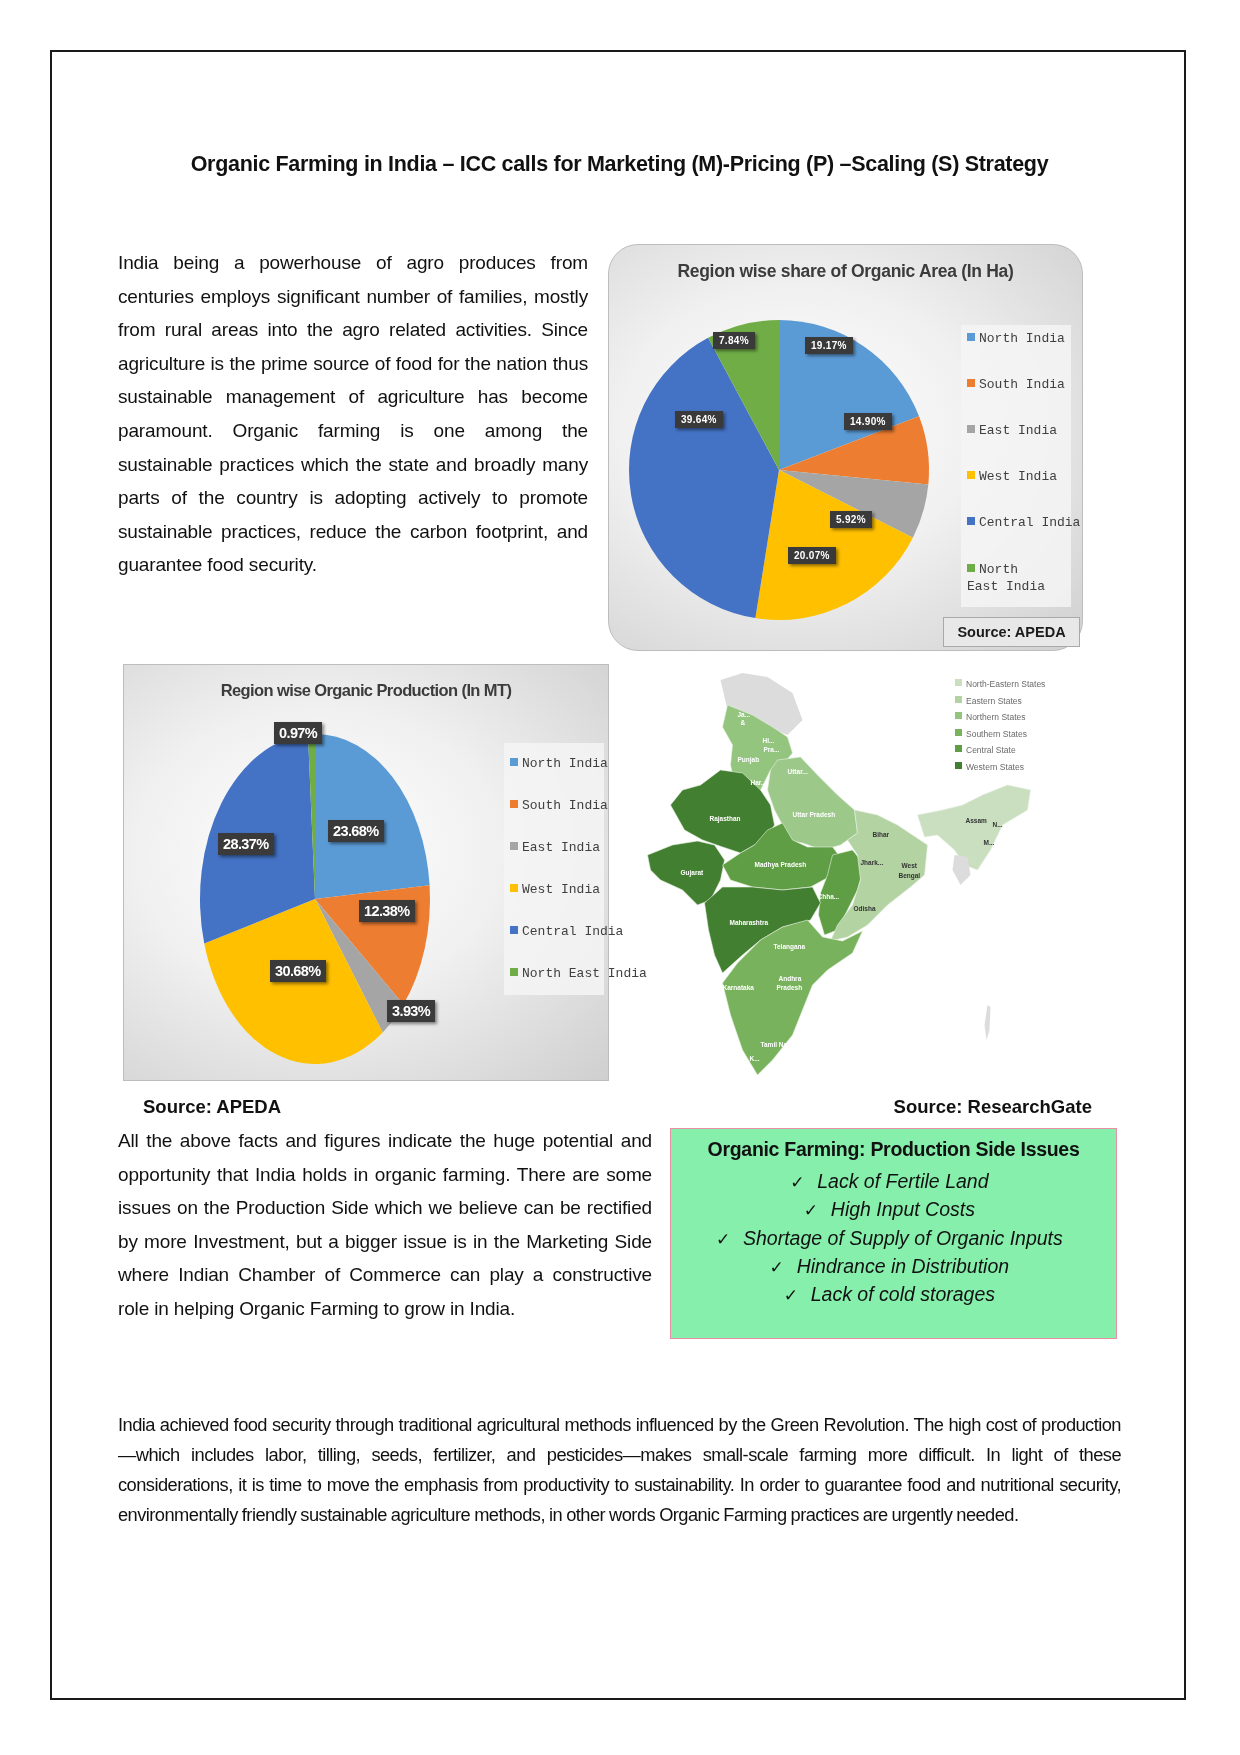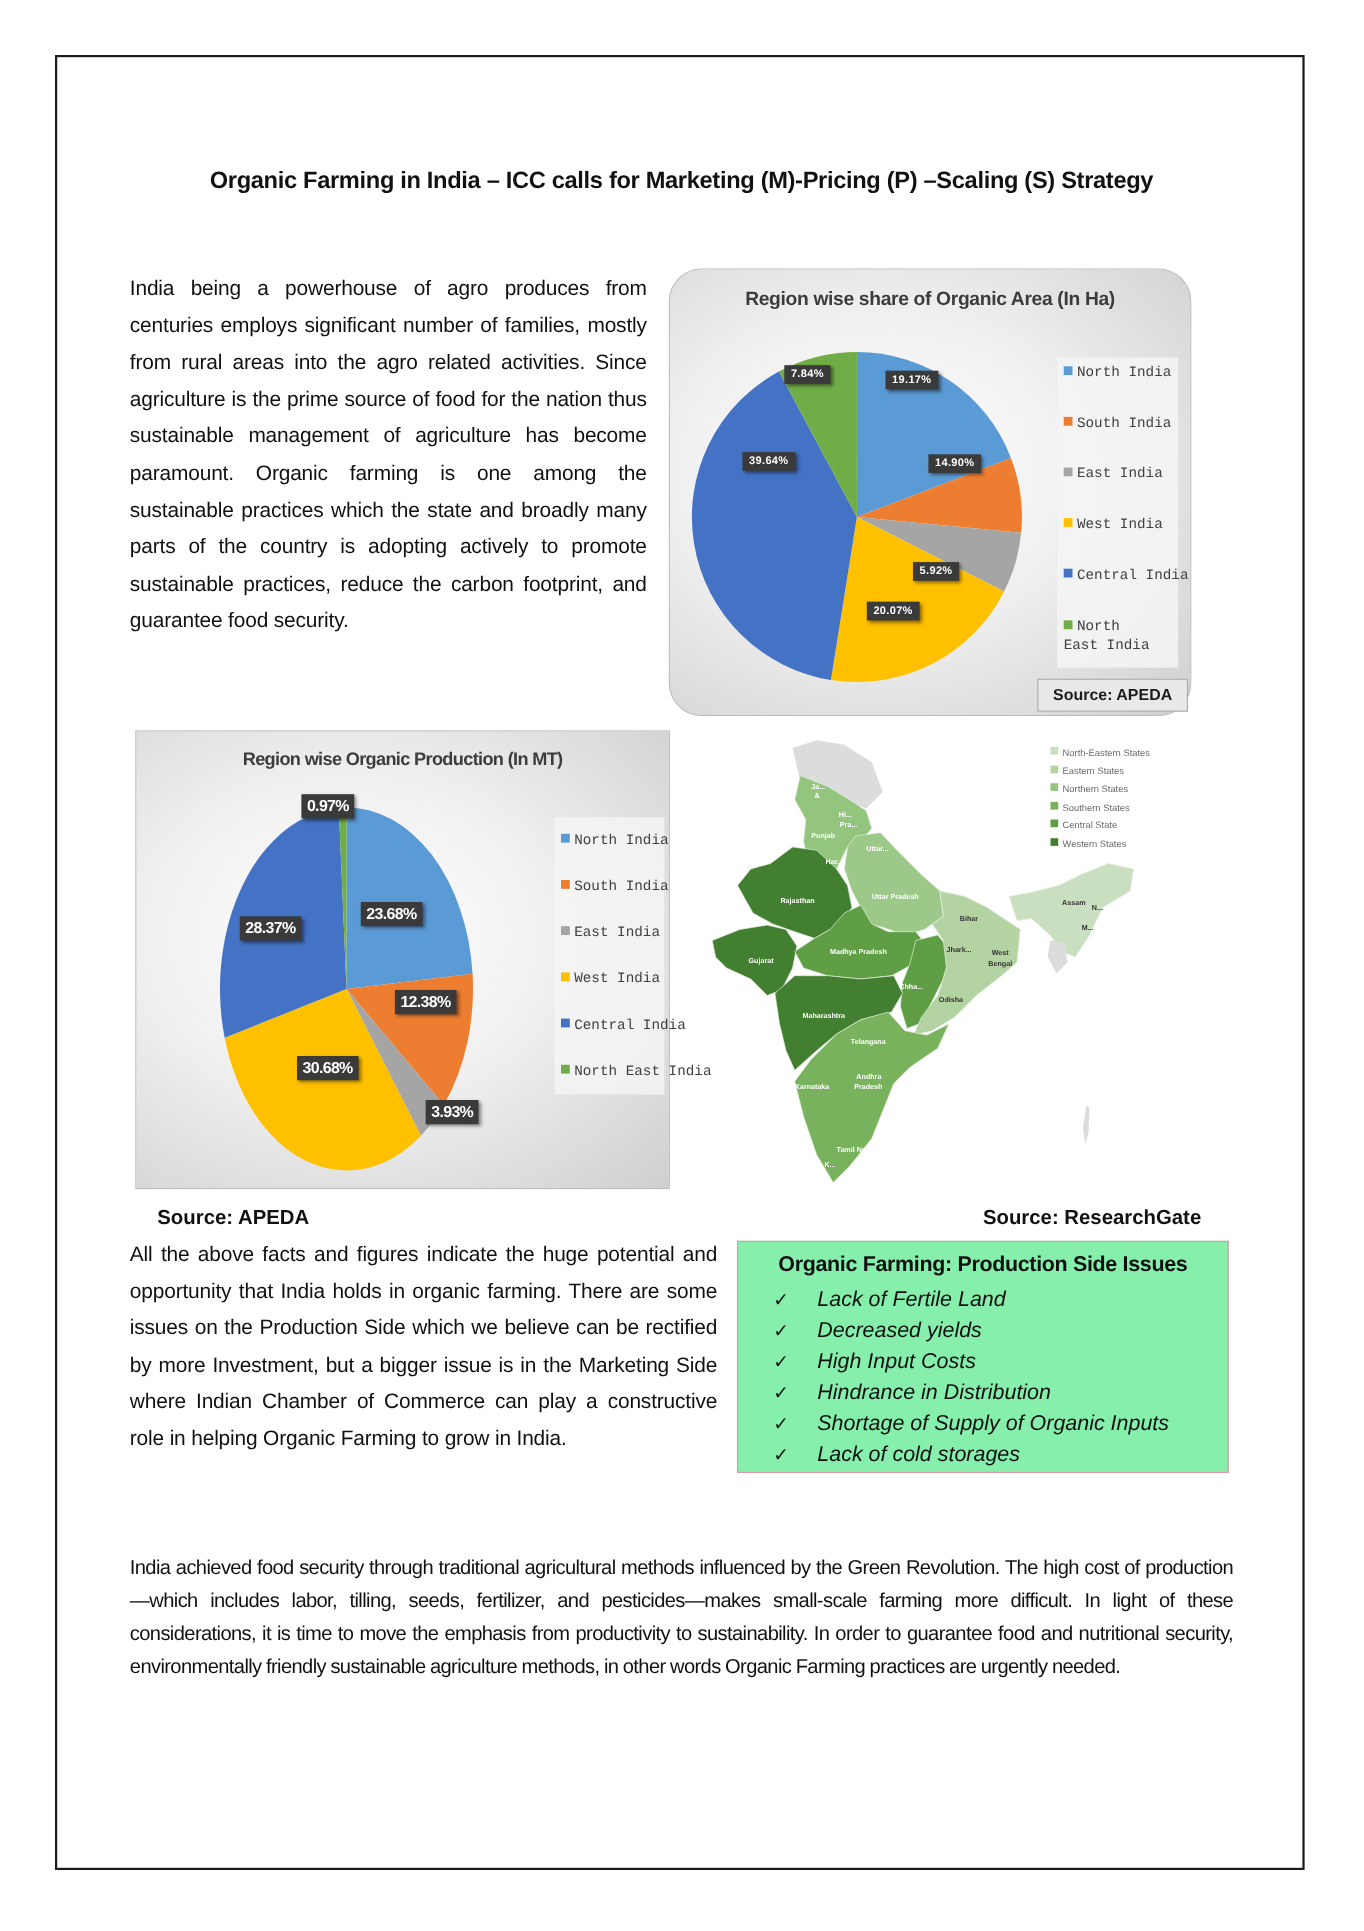--- a/index.html
+++ b/index.html
@@ -43,21 +43,21 @@
   .map { position:absolute; left:640px; top:665px; width:425px; height:430px; }
   .map-legend { position:absolute; left:955px; top:676px; }
   .map-legend-item { font-size:8.5px; color:#6a6a6a; height:16.5px; line-height:16.5px; white-space:nowrap; }
   .map-legend-item .legend-swatch { width:7px; height:7px; }
   
   .issues-box { position:absolute; left:670px; top:1128px; width:447px; height:211px;
                 background:#86efac; border:1px solid #e98fa3; box-sizing:border-box; }
   .issues-title { position:absolute; top:9px; left:0; width:100%; text-align:center;
                   font-weight:bold; font-size:19.5px; letter-spacing:-0.3px; }
   .issues-list { position:absolute; left:32px; top:38px; margin:0; padding:0; list-style:none; }
-  .issues-list li { height:28.3px; line-height:28.3px; font-size:19.5px; font-style:italic; white-space:nowrap; }
+  .issues-list li { height:28.3px; line-height:28.3px; font-size:19.5px; font-style:italic; white-space:nowrap;text-align:center; }
   .check { display:inline-block; width:40px; font-style:normal; font-size:17px; }
 </style>
 </head>
 <body>
 
 <div class="page-border"></div>
 
 <div class="title">Organic Farming in India – ICC calls for Marketing (M)-Pricing (P) –Scaling (S) Strategy</div>
 
 <p class="para p1">India being a powerhouse of agro produces from centuries employs significant number of families, mostly from rural areas into the agro related activities. Since agriculture is the prime source of food for the nation thus sustainable management of agriculture has become paramount. Organic farming is one among the sustainable practices which the state and broadly many parts of the country is adopting actively to promote sustainable practices, reduce the carbon footprint, and guarantee food security.</p>
@@ -188,21 +188,20 @@
 
 <div class="source src-apeda">Source: APEDA</div>
 <div class="source src-rg">Source: ResearchGate</div>
 
 <p class="para p2">All the above facts and figures indicate the huge potential and opportunity that India holds in organic farming. There are some issues on the Production Side which we believe can be rectified by more Investment, but a bigger issue is in the Marketing Side where Indian Chamber of Commerce can play a constructive role in helping Organic Farming to grow in India.</p>
 
 <div class="issues-box">
   <div class="issues-title">Organic Farming: Production Side Issues</div>
   <ul class="issues-list" id="issuesList">
       <li><span class="check">✓</span><span>Lack of Fertile Land</span></li>
-      <li><span class="check">✓</span><span>Decreased yields</span></li>
       <li><span class="check">✓</span><span>High Input Costs</span></li>
+      <li><span class="check">✓</span><span>Shortage of Supply of Organic Inputs</span></li>
       <li><span class="check">✓</span><span>Hindrance in Distribution</span></li>
-      <li><span class="check">✓</span><span>Shortage of Supply of Organic Inputs</span></li>
       <li><span class="check">✓</span><span>Lack of cold storages</span></li>
     </ul>
 </div>
 
 <p class="para p3">India achieved food security through traditional agricultural methods influenced by the Green Revolution. The high cost of production—which includes labor, tilling, seeds, fertilizer, and pesticides—makes small-scale farming more difficult. In light of these considerations, it is time to move the emphasis from productivity to sustainability. In order to guarantee food and nutritional security, environmentally friendly sustainable agriculture methods, in other words Organic Farming practices are urgently needed.</p>
 
 </body></html>

